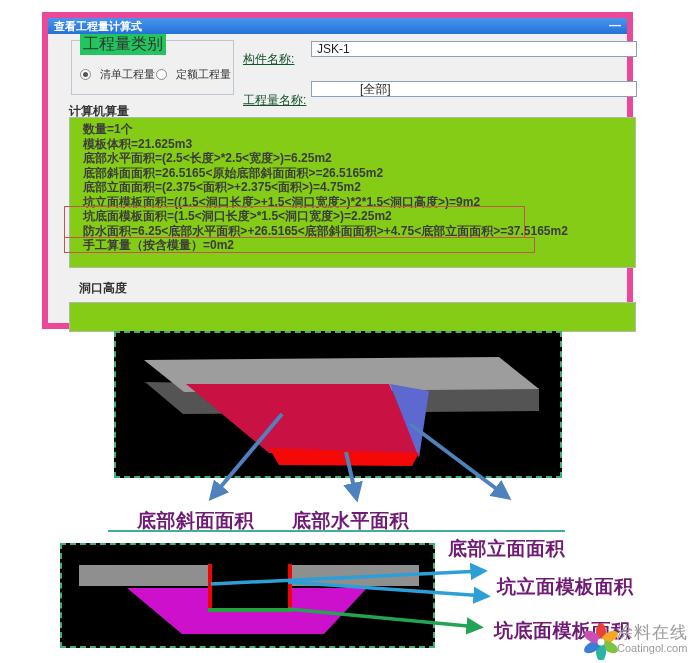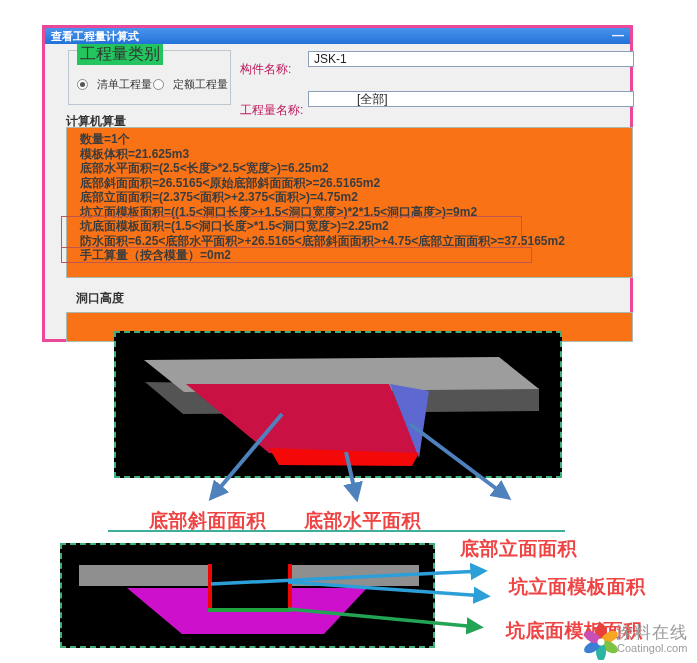--- a/index.html
+++ b/index.html
@@ -1,62 +1,62 @@
 <!DOCTYPE html>
 <html><head>
 <meta charset="utf-8">
 <style>
   * { margin:0; padding:0; box-sizing:border-box; }
   html,body { width:697px; height:663px; background:#ffffff; overflow:hidden;
               font-family:"Liberation Sans", sans-serif; }
   .abs { position:absolute; }
 
   
-  #dialog { left:42px; top:25px; width:591px; height:317px;
-            background:#f0f0f0; border:3px solid #ec4899; }
+  #dialog { left:42px; top:12px; width:591px; height:317px;
+            background:#f0f0f0; border:6px solid #ec4899; }
   #titlebar { left:0; top:0; width:100%; height:16px;
               background:linear-gradient(#4a94ec,#2272d8); color:#fff;
               font-size:11px; font-weight:bold; line-height:16px; padding-left:6px; }
   #min-btn { right:6px; top:0; height:16px; line-height:14px; color:#eaf2ff;
              font-size:12px; font-weight:bold; cursor:default; }
 
   #groupbox { left:23px; top:22px; width:163px; height:55px;
               border:1px solid #bcc7d2; }
   #groupbox-label { top:-7px; left:8px; background:#22c55e; padding:0 3px;
                     font-size:16px; color:#333; }
   .radio-row { display:flex; align-items:center; gap:9px; }
   .radio-circle { width:11px; height:11px; border:1px solid #8a8a8a; border-radius:50%;
                   background:#fdfdfd; position:relative; flex:0 0 auto; }
   .radio-circle.sel::after { content:""; position:absolute; left:2px; top:2px;
                   width:5px; height:5px; border-radius:50%; background:#555; }
   .radio-label { font-size:11px; color:#333; white-space:nowrap; }
 
-  .fld-label { font-size:12px; color:#be185d; white-space:nowrap; }
+  .fld-label { font-size:12px; color:#14532d; white-space:nowrap;text-decoration:underline; }
   .fld-input { left:263px; width:326px; height:16px; background:#fff;
                border:1px solid #8aa0b8; font-size:12px; color:#222; padding:0 5px;
                font-family:"Liberation Sans", sans-serif; }
 
   .section-label { font-size:12px; font-weight:bold; color:#333; }
 
-  .green-panel { left:21px; width:567px; background:#f97316; border:1px solid #aeb9ae; }
+  .green-panel { left:21px; width:567px; background:#84cc16; border:1px solid #aeb9ae; }
   #panel-calc { top:99px; height:151px; padding-top:4px; }
   .calc-line { font-size:12px; font-weight:bold; color:#3c3c3c; line-height:14.5px;
                padding-left:13px; white-space:nowrap; }
   #panel-manual { top:284px; height:30px; }
 
   .hl-box { border:1px solid #c0564e; background:transparent; pointer-events:none; }
   #hl-box-1 { left:16px; top:188px; width:461px; height:32px; }
   #hl-box-2 { left:16px; top:219px; width:471px; height:16px; }
 
   
   .marquee { border:2px dashed #3db07a; background:#000; }
   #diagram1 { left:114px; top:331px; width:448px; height:147px; }
   #diagram2 { left:60px;  top:543px; width:375px; height:105px; }
-  .diag-label { font-size:19px; font-weight:700; color:#ef4444; letter-spacing:0.5px;
-                white-space:nowrap;margin-left:12px; }
+  .diag-label { font-size:19px; font-weight:700; color:#701a75; letter-spacing:0.5px;
+                white-space:nowrap; }
   #divider-teal { left:108px; top:530px; width:457px; height:2px; background:#3fae9a; }
 
   #overlay { left:0; top:0; width:697px; height:663px; pointer-events:none; }
 
   
   #watermark { left:583px; top:616px; width:114px; height:46px; }
   #wm-name { left:33px; top:5px; font-size:17px; color:#9b9b9b; letter-spacing:1px; }
   #wm-domain { left:34px; top:26px; font-size:11px; color:#9b9b9b; }
 </style>
 </head>

